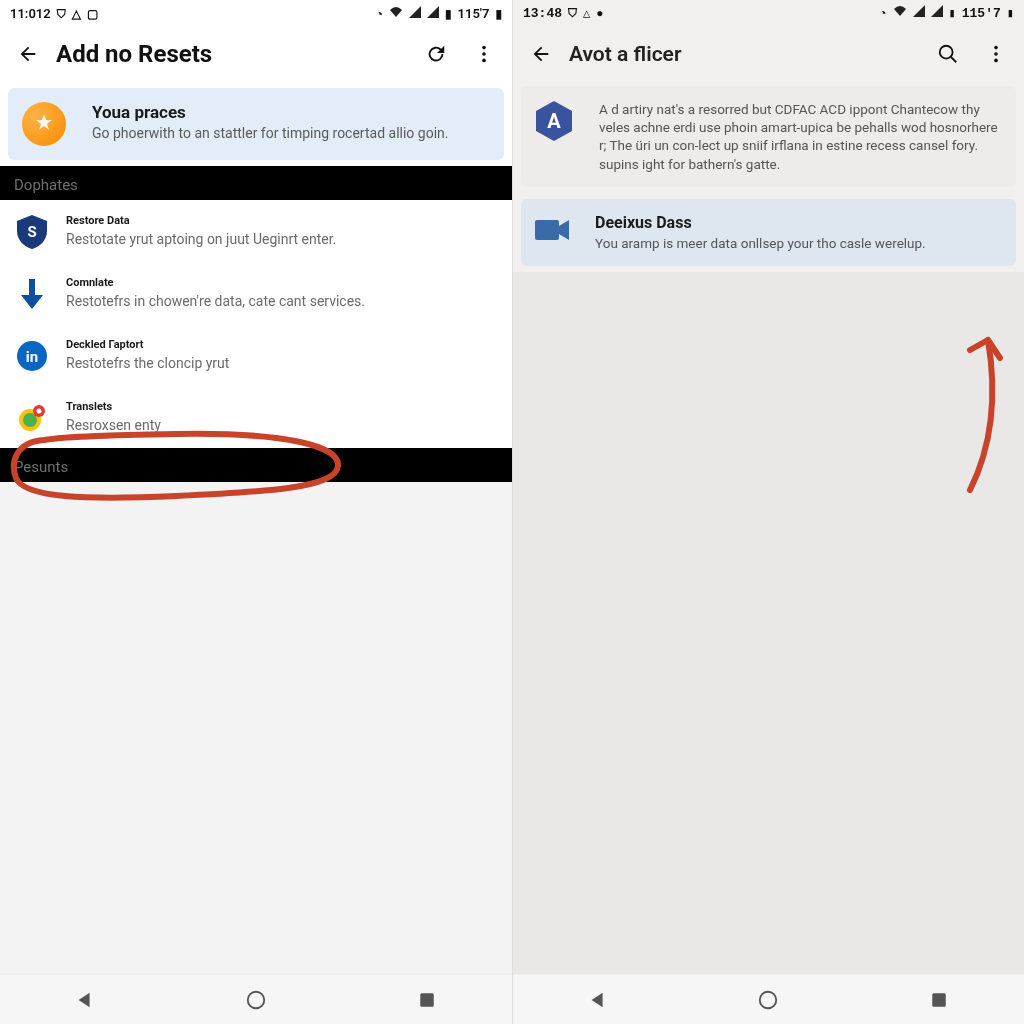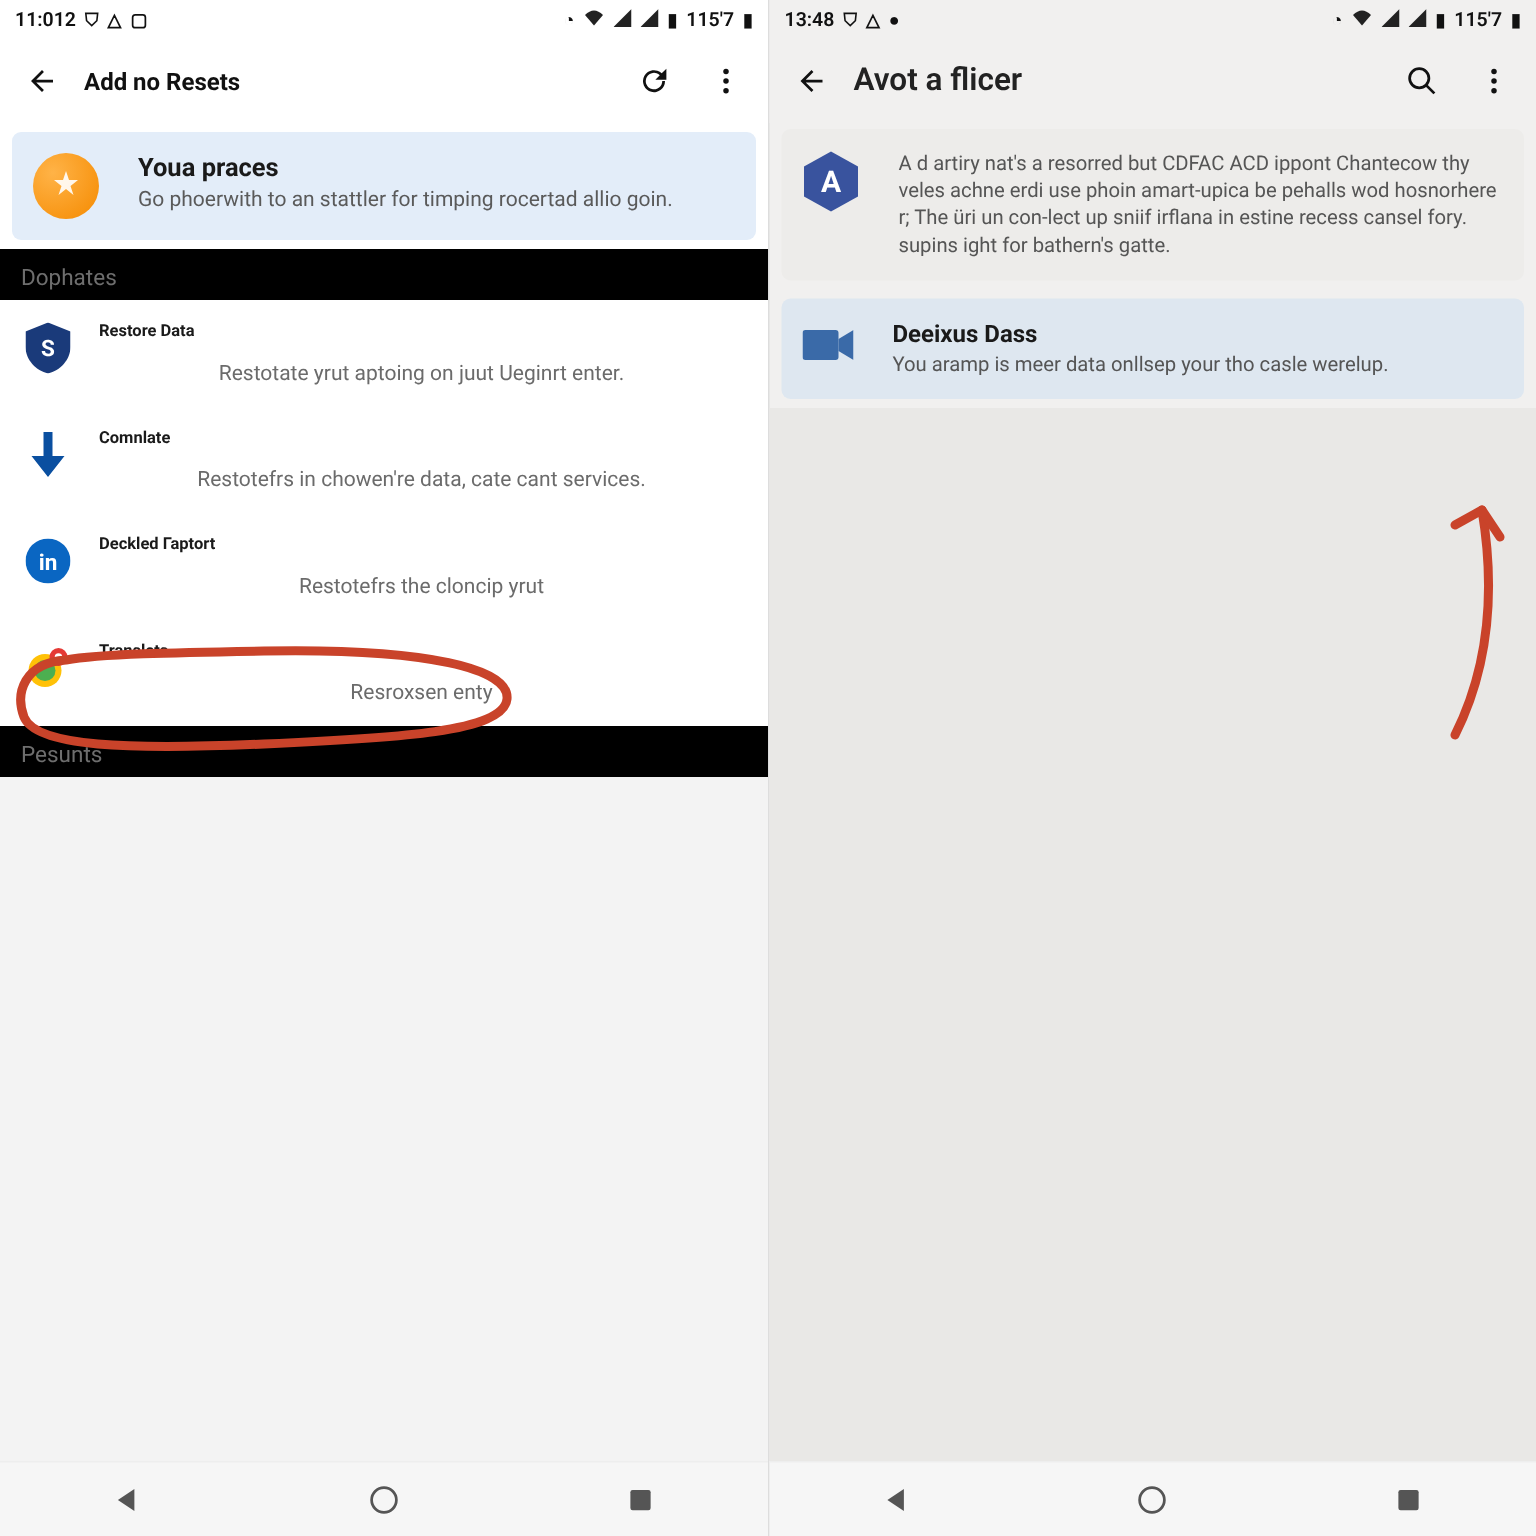--- a/index.html
+++ b/index.html
@@ -25,42 +25,42 @@
     height: 26px;
     display: flex;
     justify-content: space-between;
     align-items: center;
     padding: 0 10px;
     font-size: 13px;
     font-weight: 600;
     color: #111;
     background: #fff;
   }
-  .phone.right .statusbar { background: #f1f0ef; }
-  .sb-left, .sb-right { display: flex; align-items: flex-start; gap: 6px; }
+  .phone.right .statusbar { background: #f1f0ef; font-family: Liberation Mono, monospace; }
+  .sb-left, .sb-right { display: flex; align-items: flex-end; gap: 6px; }
   .sb-ico { font-size: 12px; }
   
   .appbar {
     height: 56px;
     display: flex;
     align-items: center;
     padding: 0 8px;
     gap: 8px;
     background: #fff;
   }
   .phone.right .appbar { background: #f1f0ef; justify-content: space-between; }
   .ab-back {
     width: 40px; height: 40px;
     display: flex; align-items: center; justify-content: center;
     font-size: 24px; font-weight: 700;
     cursor: pointer;
   }
   .ab-title {
     flex: 1;
-    font-size: 16px;
+    font-size: 24px;
     font-weight: 700;
     color: #111;
   }
   .phone.right .ab-title { font-weight: 600; font-size: 21px; color: #222; }
   .ab-action {
     width: 40px; height: 40px;
     display: flex; align-items: center; justify-content: center;
     font-size: 20px;
     cursor: pointer;
   }
@@ -106,21 +106,21 @@
     position: relative;
   }
   .li-icon {
     width: 32px; height: 32px;
     display: flex; align-items: center; justify-content: center;
     flex-shrink: 0;
     margin-top: 2px;
   }
   .li-body { flex: 1; }
   .li-title { font-size: 11px; font-weight: 700; color: #1a1a1a; }
-  .li-desc { font-size: 14px; color: #6b6b6b; margin-top: 14px; text-align: center; }
+  .li-desc { font-size: 14px; color: #6b6b6b; margin-top: 4px; }
   
   .navbar {
     height: 50px;
     background: #f6f6f6;
     display: flex;
     align-items: center;
     justify-content: space-around;
     margin-top: auto;
     border-top: 1px solid #eee;
   }

